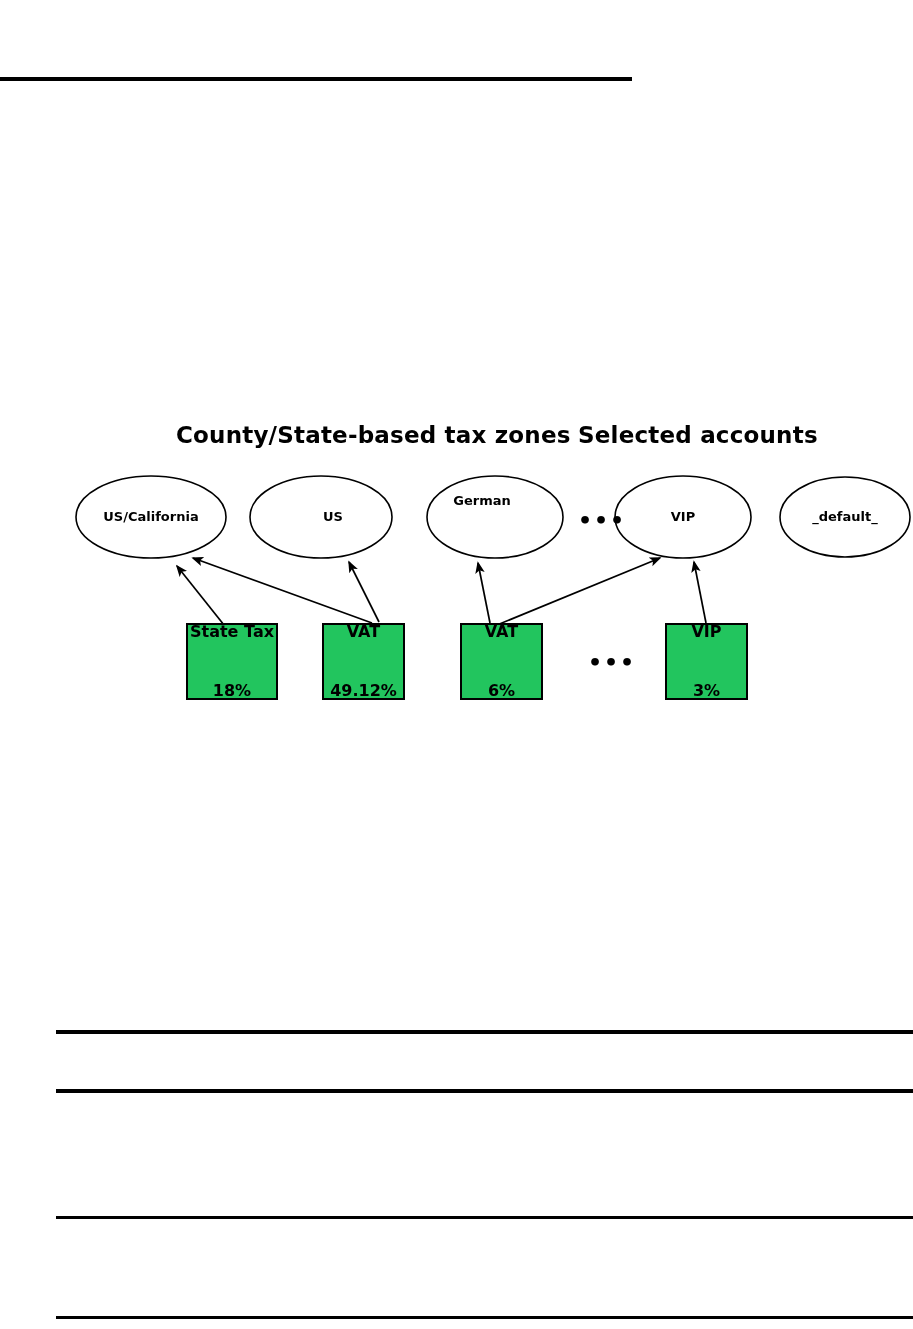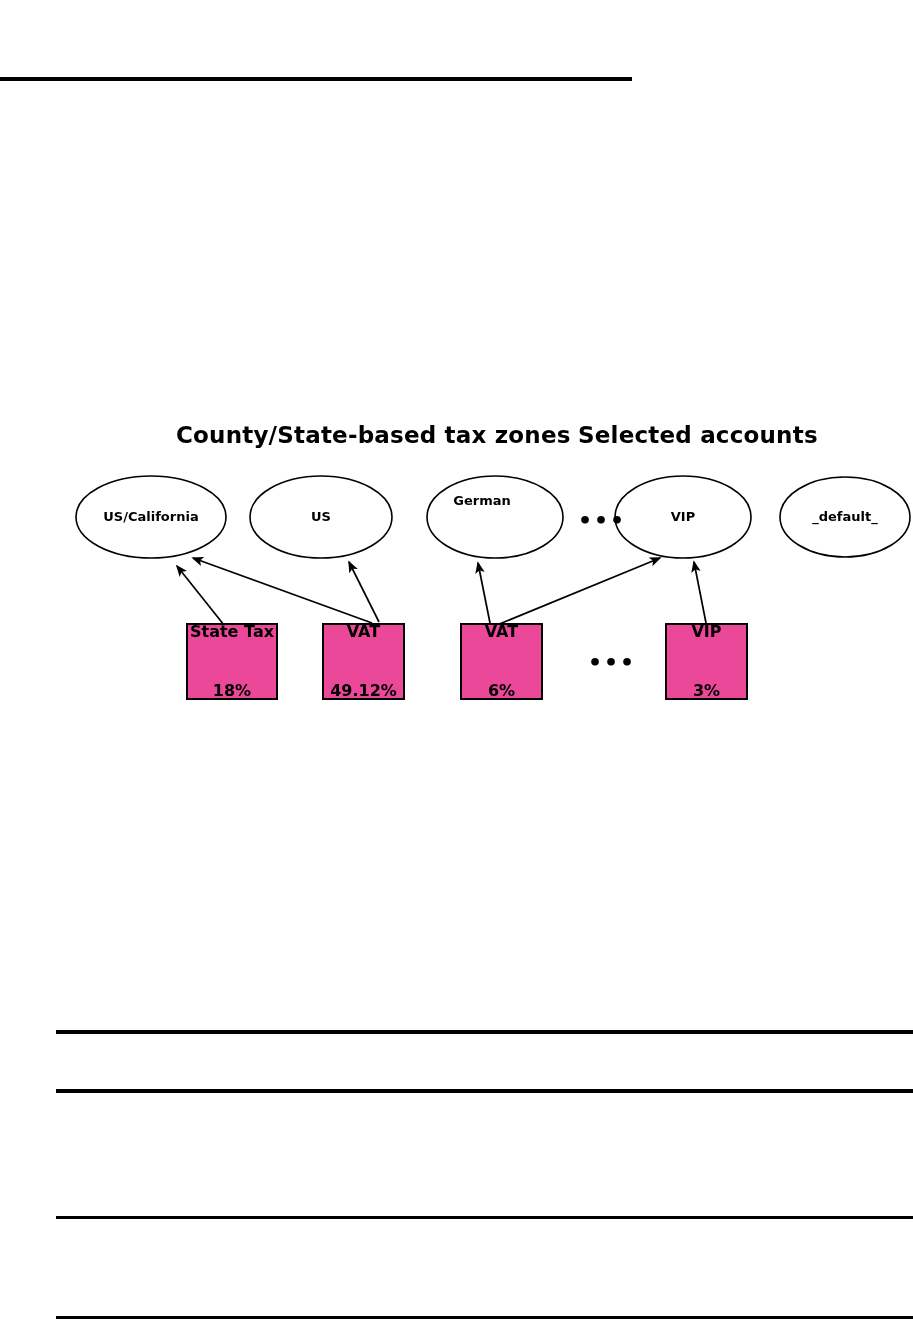--- a/index.html
+++ b/index.html
@@ -53,21 +53,21 @@
     font-weight: bold;
     font-size: 13px;
     white-space: nowrap;
     text-align: center;
     line-height: 1;
   }
 
   .box-wrap {
     position: absolute;
     border: 2px solid #000000;
-    background: #ec4899;
+    background: #22c55e;
     box-sizing: border-box;
     display: flex;
     flex-direction: column;
     align-items: center;
     justify-content: center;
     font-weight: bold;
     font-size: 16px;
     line-height: 1.35;
   }
   .box-wrap .bl1 { display: block; }
@@ -112,21 +112,21 @@
 
     <line x1="224" y1="215" x2="177" y2="156" stroke="#000000" stroke-width="1.7" marker-end="url(#arrowhead)"></line>
     <line x1="372" y1="213" x2="193" y2="148" stroke="#000000" stroke-width="1.7" marker-end="url(#arrowhead)"></line>
     <line x1="379" y1="212" x2="349" y2="152" stroke="#000000" stroke-width="1.7" marker-end="url(#arrowhead)"></line>
     <line x1="490" y1="213" x2="478" y2="153" stroke="#000000" stroke-width="1.7" marker-end="url(#arrowhead)"></line>
     <line x1="497" y1="215" x2="660" y2="148" stroke="#000000" stroke-width="1.7" marker-end="url(#arrowhead)"></line>
     <line x1="706" y1="213" x2="694" y2="152" stroke="#000000" stroke-width="1.7" marker-end="url(#arrowhead)"></line>
   </svg>
 
   <div class="node-text" style="left:76px; top:100px; width:150px;">US/California</div>
-  <div class="node-text" style="left:250px; top:100px; width:142px;">US</div>
+  <div class="node-text" style="left:250px; top:100px; width:142px;padding-left:12px;">US</div>
   <div class="node-text" style="left:427px; top:84px; width:110px;">German</div>
   <div class="node-text" style="left:615px; top:100px; width:136px;">VIP</div>
   <div class="node-text" style="left:780px; top:100px; width:130px;text-align:center;">_default_</div>
 
   <div class="dots" style="left:578px; top:100px;">•••</div>
 
   <div class="box-wrap" style="left:186px; top:213px; width:92px; height:77px;">
     <span class="bl1">State Tax</span>
     <span class="bl2">18%</span>
   </div>

